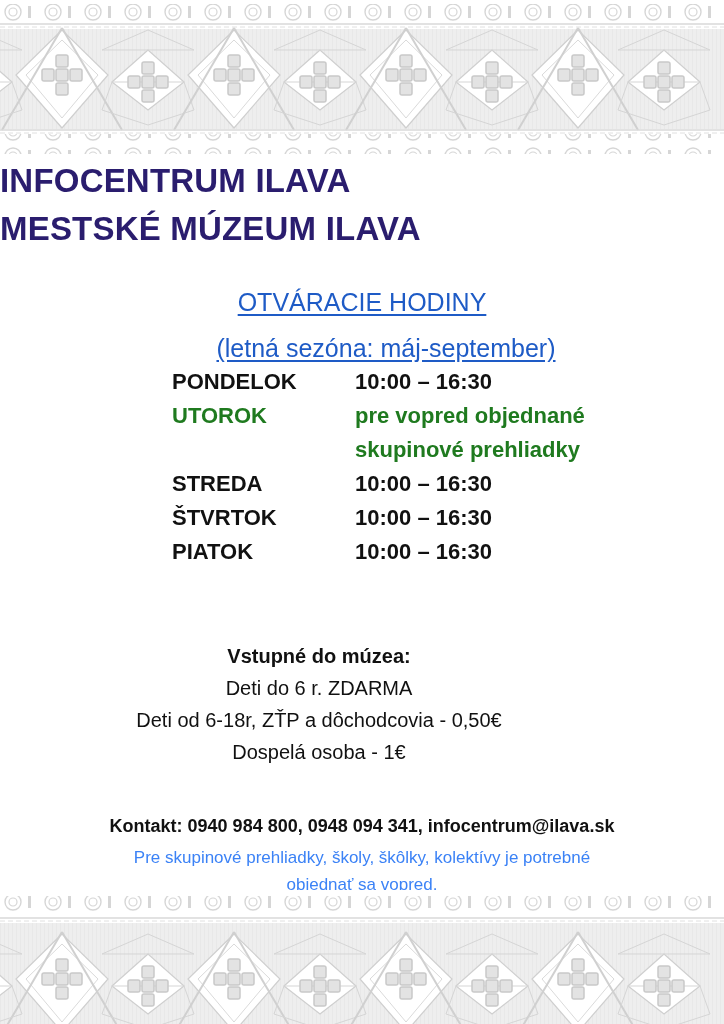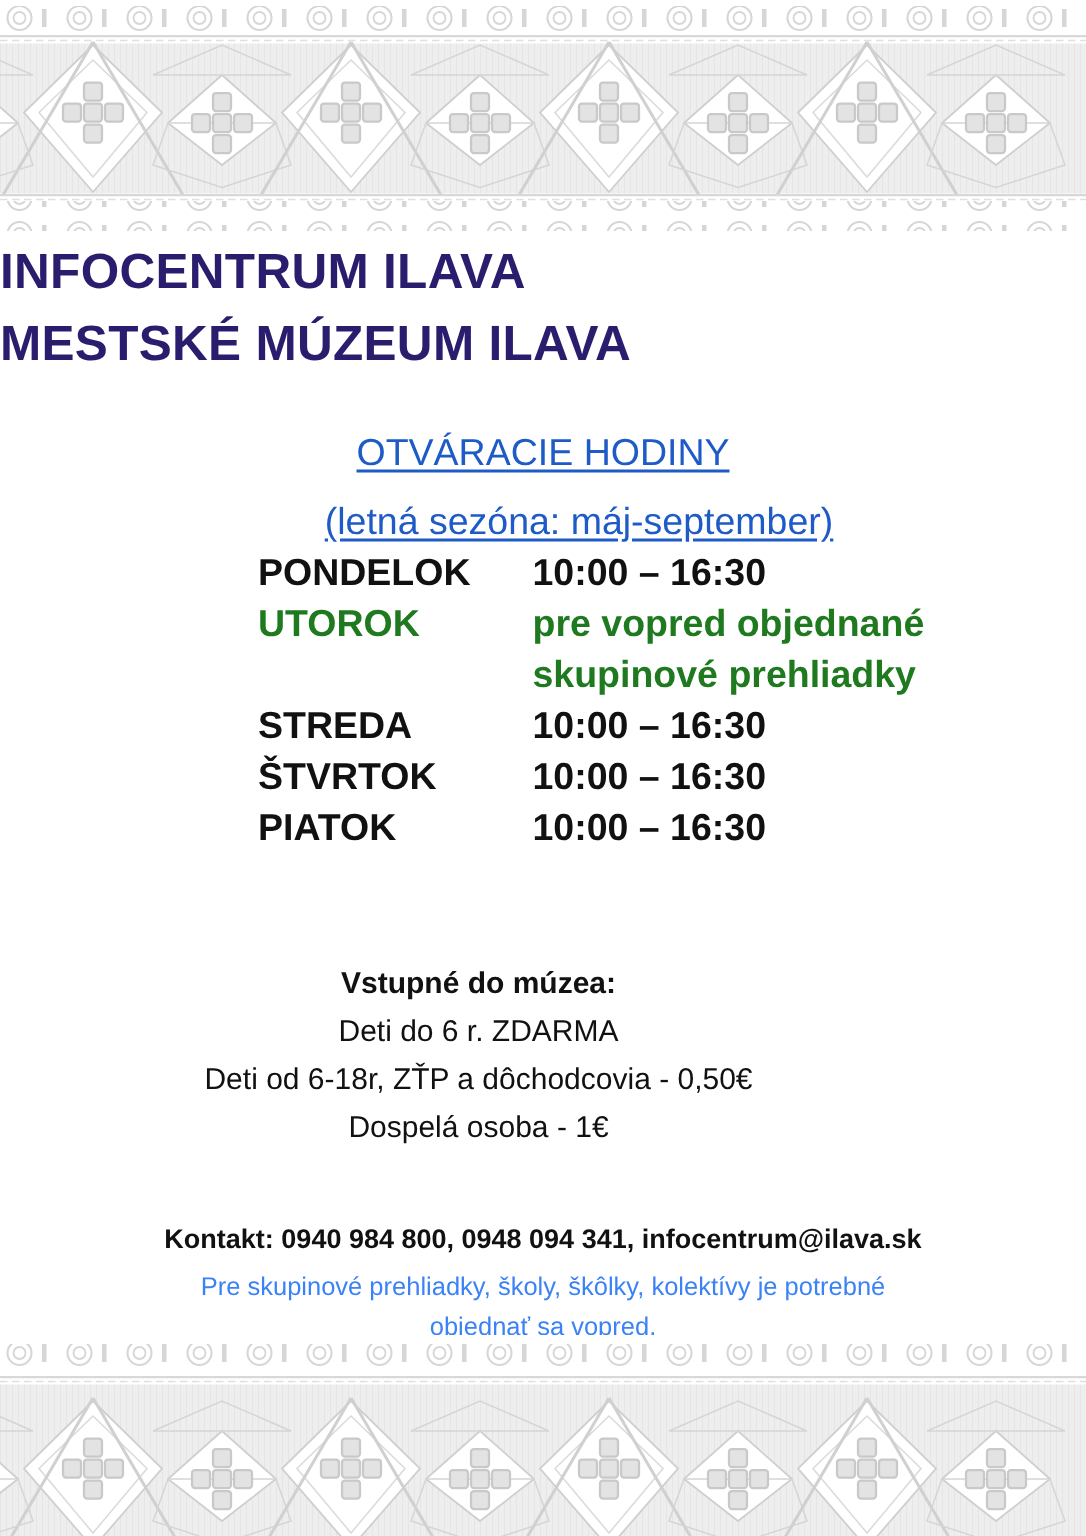--- a/index.html
+++ b/index.html
@@ -20,21 +20,21 @@
     .title-1 { top: 162px; }
     .title-2 { top: 210px; }
     .subtitle {
       position: absolute; left: 0; width: 724px; text-align: center;
       color: #1e5bc6; font-size: 25px; text-decoration: underline; text-underline-offset: 3px; margin-top: 16px;
     }
     .subtitle-1 { top: 272px; }
     .subtitle-2 { top: 318px; padding-left: 24px; }
 
     .schedule { position: absolute; left: 172px; top: 365px; width: 500px; }
-    .row { display: flex; font-weight: bold; font-size: 25px; line-height: 34px; }
+    .row { display: flex; font-weight: bold; font-size: 22px; line-height: 34px; }
     .day { width: 183px; flex: none; }
     .hours { flex: 1; }
     .c-black { color: #111111; }
     .c-green { color: #1f7a1f; }
     .c-purple { color: #2e2479; }
 
     .fees { position: absolute; left: 0; top: 640px; width: 638px; text-align: center; color: #111; }
     .fees .head { font-weight: bold; font-size: 20px; line-height: 32px; }
     .fees .line { font-size: 20px; line-height: 32px; }
 

